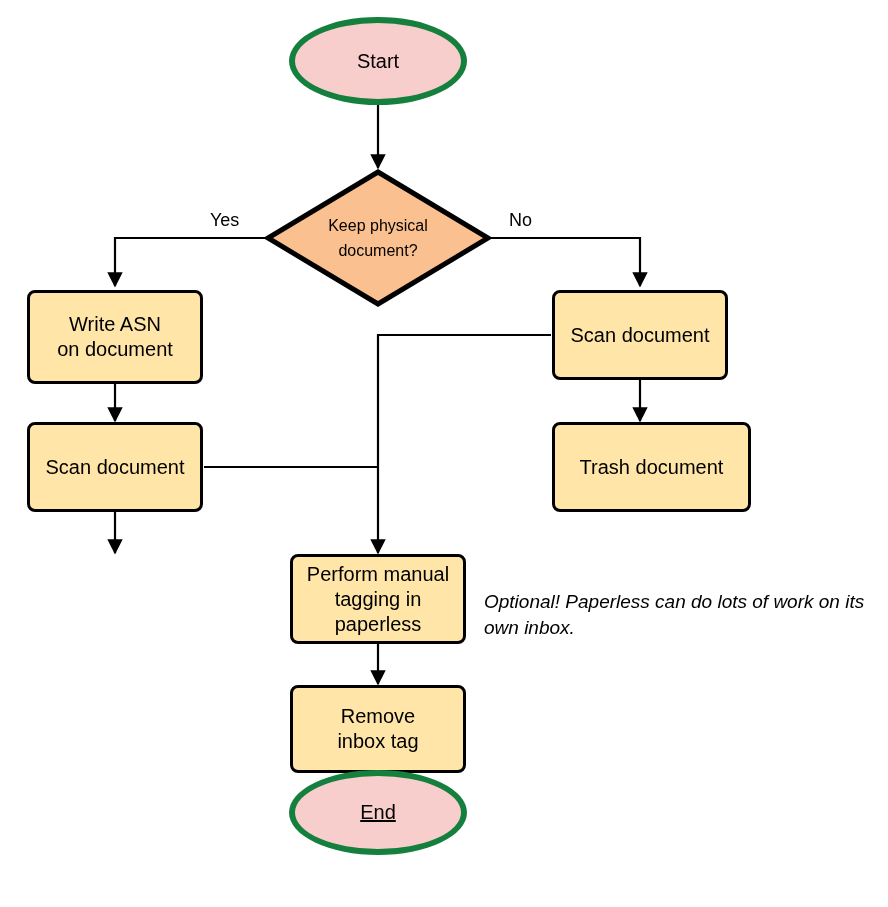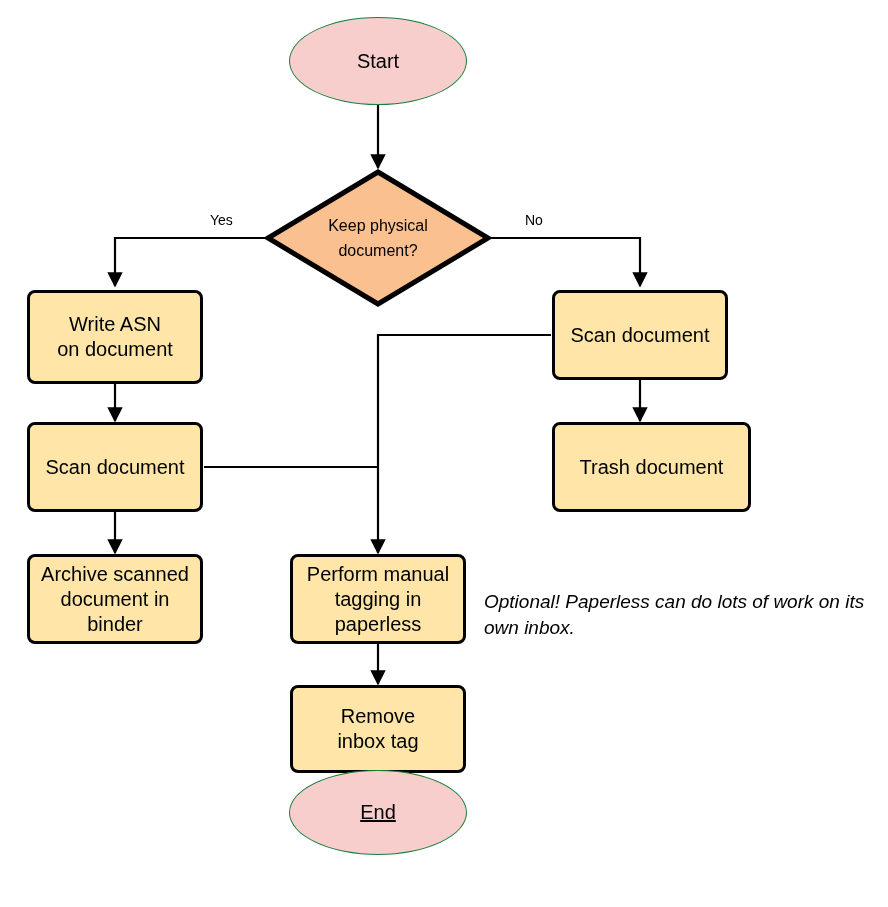--- a/index.html
+++ b/index.html
@@ -28,21 +28,21 @@
     align-items: center;
     justify-content: center;
     text-align: center;
     color: #000000;
     font-size: 20px;
     line-height: 25px;
     white-space: pre-line;
     z-index: 3;
   }
   .terminal {
-    border: 1px solid #15803d;
+    border: 6px solid #15803d;
     border-radius: 50%;
     background: #f8cecc;
   }
   .process {
     border: 3px solid #000000;
     border-radius: 8px;
     background: #ffe6a8;
   }
   .decision-wrap {
     position: absolute;
@@ -60,21 +60,21 @@
     position: relative;
     z-index: 2;
     text-align: center;
     font-size: 16px;
     line-height: 25px;
     color: #000000;
     white-space: pre-line;
   }
   .edge-label {
     position: absolute;
-    font-size: 14px;
+    font-size: 18px;
     line-height: 20px;
     color: #000000;
     z-index: 4;
     white-space: nowrap;
   }
   .note {
     position: absolute;
     font-size: 19px;
     line-height: 26px;
     font-style: italic;
@@ -128,30 +128,27 @@
   <div class="decision-wrap" style="left:264px; top:168px; width:228px; height:140px;">
     <svg width="228" height="140">
       <polygon points="114,4 224,70 114,136 4,70" fill="#fac08f" stroke="#000000" stroke-width="5" stroke-linejoin="miter"></polygon>
     </svg>
     <span class="decision-label">Keep physical
 document?</span>
   </div>
 
   <span class="edge-label" style="left:210px; top:210px;">Yes</span>
 
-  <span class="edge-label" style="left:509px; top:210px;margin-left:16px;">No</span>
+  <span class="edge-label" style="left:509px; top:210px;">No</span>
 
   <div class="node process" style="left:27px; top:290px; width:176px; height:94px;">Write ASN
 on document</div>
 
   <div class="node process" style="left:27px; top:422px; width:176px; height:90px;">Scan document</div>
 
-  <div class="node process" style="left:27px; top:554px; width:176px; height:90px;">Archive scanned
-document in
-binder</div>
 
   <div class="node process" style="left:552px; top:290px; width:176px; height:90px;">Scan document</div>
 
   <div class="node process" style="left:552px; top:422px; width:199px; height:90px;">Trash document</div>
 
   <div class="node process" style="left:290px; top:554px; width:176px; height:90px;">Perform manual
 tagging in
 paperless</div>
 
   <div class="node process" style="left:290px; top:685px; width:176px; height:88px;">Remove

